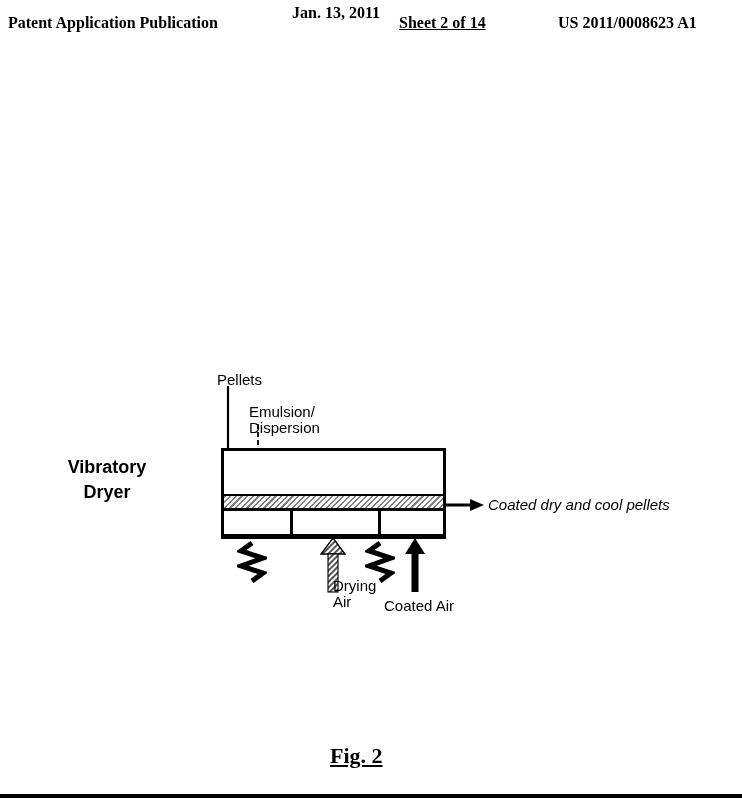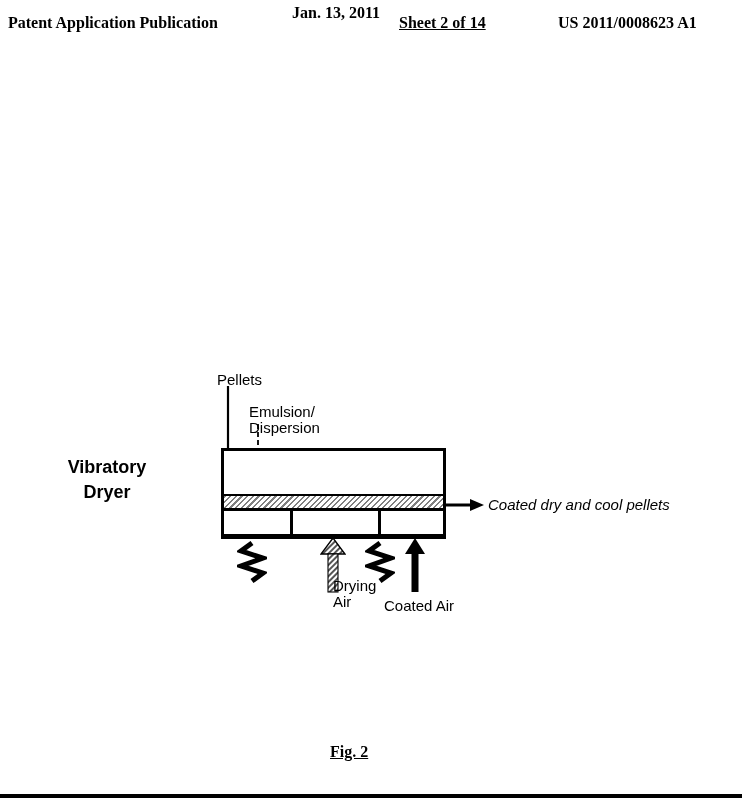--- a/index.html
+++ b/index.html
@@ -47,21 +47,21 @@
     border: 3px solid #000;
     border-top: none;
     border-bottom-width: 5px;
     box-sizing: border-box;
     background: #fff;
   }
   .divider { background: #000; width: 3px; }
   .figcap {
     font-family: "Liberation Serif", serif;
     font-weight: bold;
-    font-size: 16px;
+    font-size: 22px;
     white-space: nowrap;
     text-decoration: underline;
   }
   .bottomline { background: #000; }
 </style>
 </head>
 <body>
 
 <div class="abs hdr" style="left:8px; top:14px;">Patent Application Publication</div>
 <div class="abs hdr" style="left:292px; top:4px;">Jan. 13, 2011</div>

